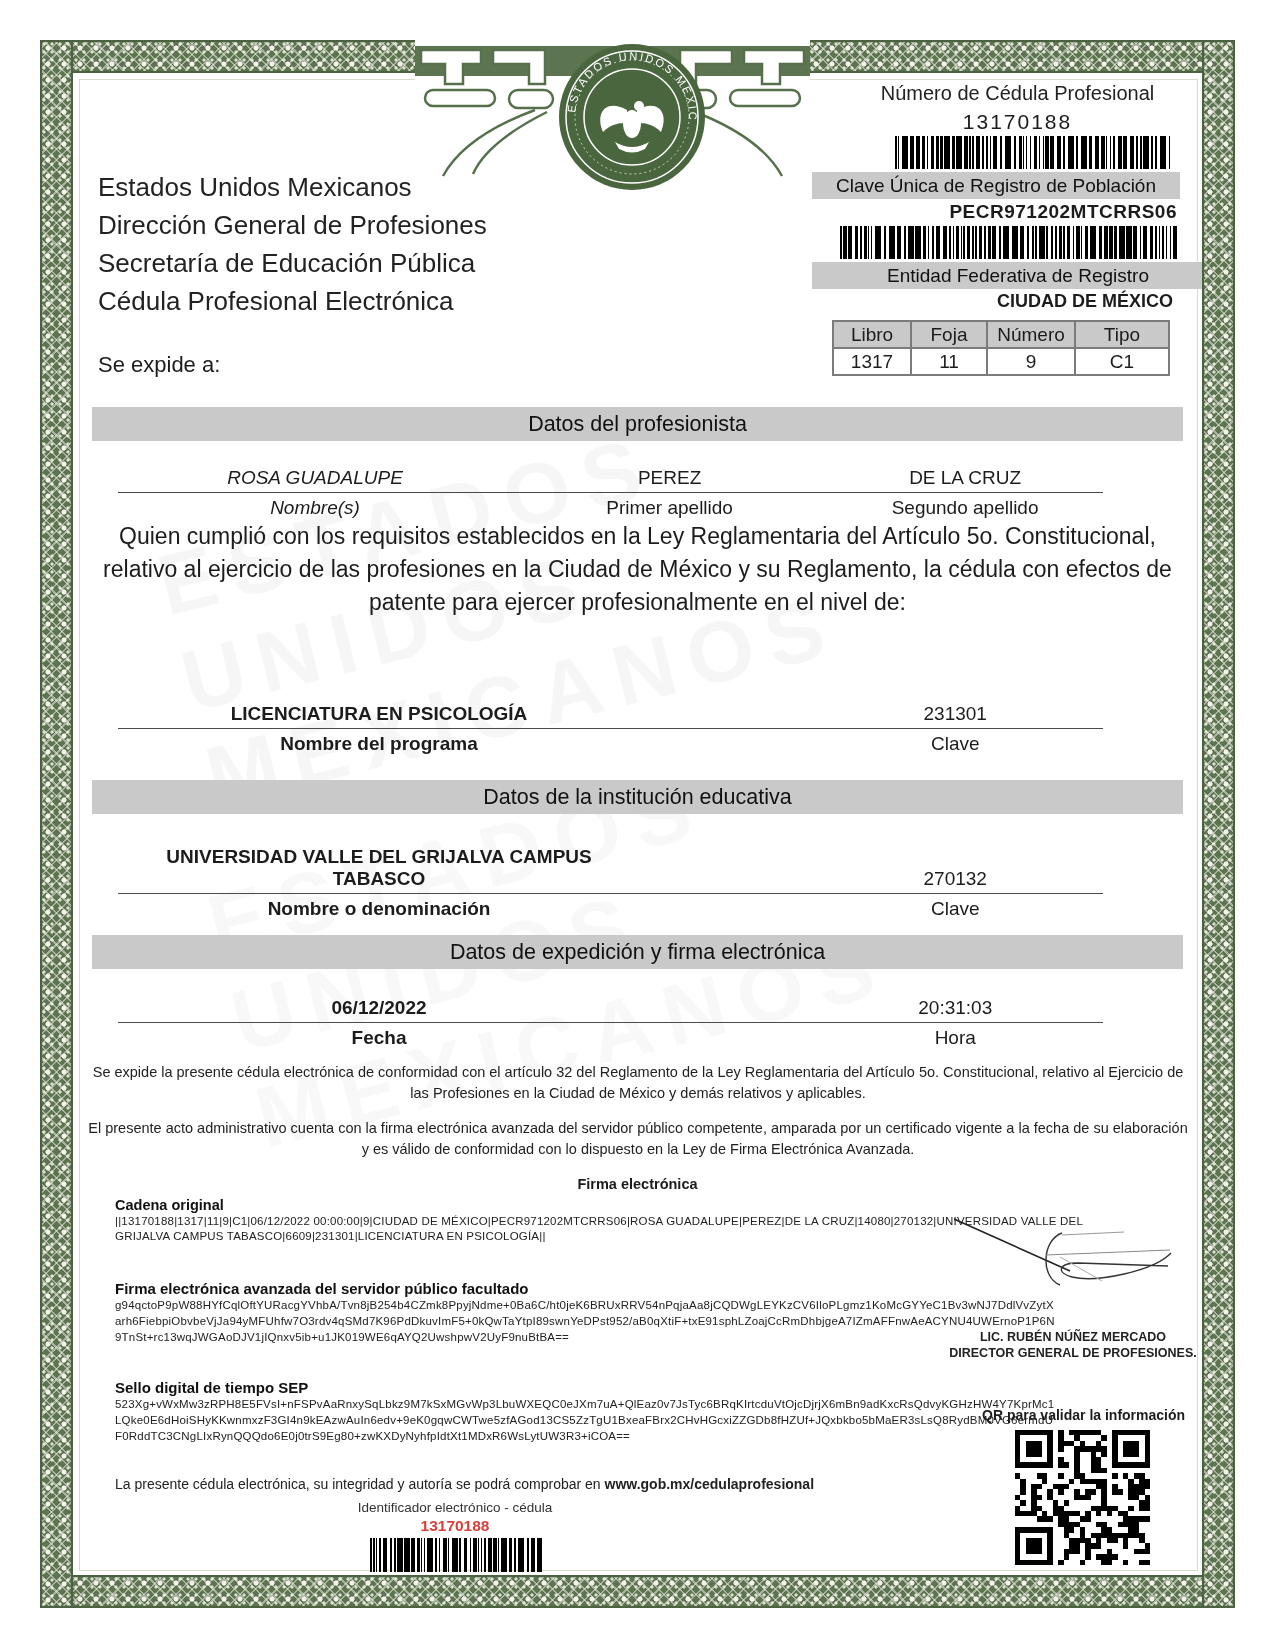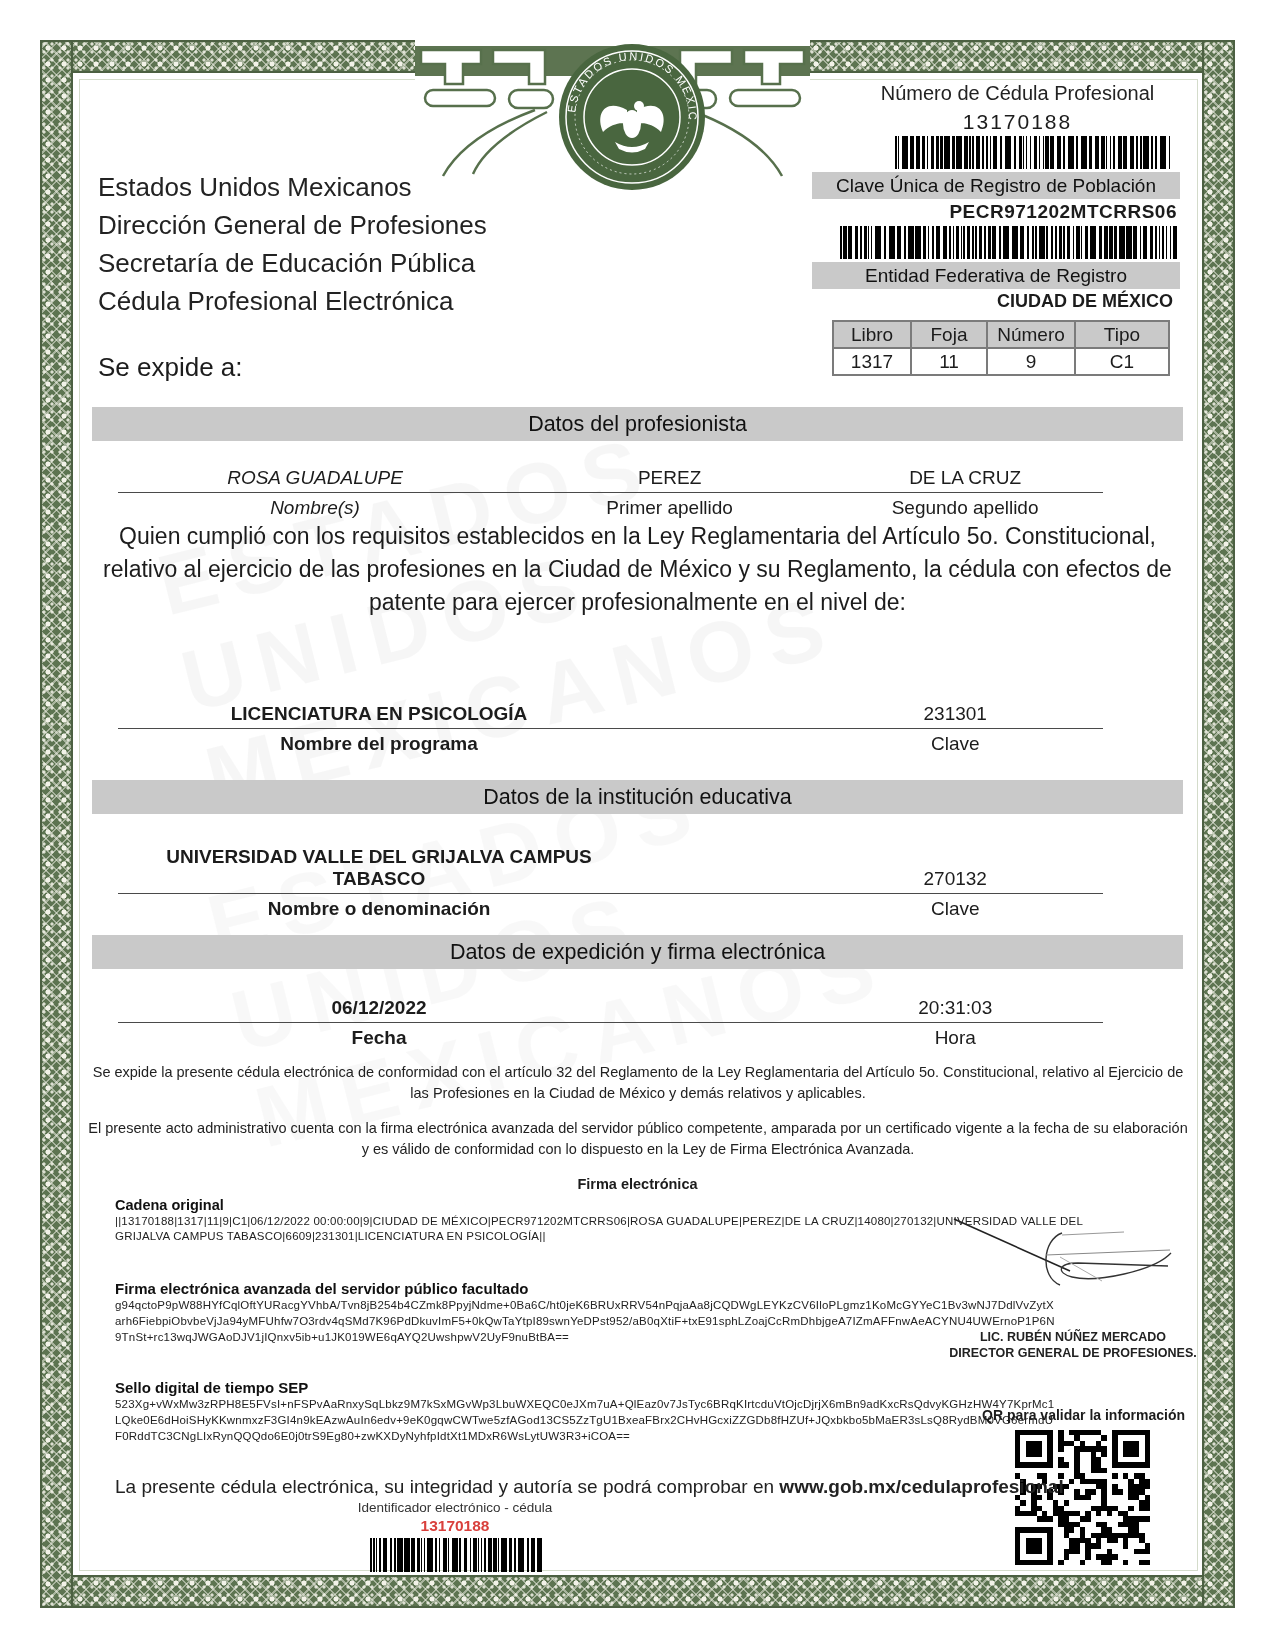--- a/index.html
+++ b/index.html
@@ -21,28 +21,28 @@
   .bf-left{left:40px;top:40px;width:33px;height:1568px;}
   .bf-right{left:1202px;top:40px;width:33px;height:1568px;}
   .hairline{left:79px;top:79px;width:1117px;height:1490px;border:1px solid #d4dccb;}
 
   .watermark{left:170px;top:420px;width:950px;font-size:86px;color:#6b6b6b;opacity:.05;
              transform:rotate(-14deg);letter-spacing:14px;font-weight:bold;}
   .watermark2{left:220px;top:760px;width:950px;font-size:86px;color:#6b6b6b;opacity:.04;
              transform:rotate(-14deg);letter-spacing:14px;font-weight:bold;}
 
   .org{left:98px;top:168px;font-size:26px;line-height:38px;color:#222;}
-  .se-expide{left:98px;top:352px;font-size:26px;}
+  .se-expide{left:98px;top:352px;font-size:22px;}
 
   .num-label{left:860px;top:82px;width:315px;text-align:center;font-size:20px;color:#222;}
   .num-value{left:860px;top:110px;width:315px;text-align:center;font-size:21px;letter-spacing:2px;}
   .gray-band{background:#c9c9c9;color:#111;text-align:center;}
   .band-curp{left:812px;top:172px;width:368px;height:27px;line-height:27px;font-size:19px;}
   .curp-val{left:812px;top:201px;width:365px;text-align:right;font-size:19px;font-weight:bold;letter-spacing:.5px;}
-  .band-ent{left:812px;top:262px;width:368px;height:27px;line-height:27px;font-size:19px;}
+  .band-ent{left:812px;top:262px;width:368px;height:27px;line-height:27px;font-size:19px;padding-left:22px;}
   .ent-val{left:812px;top:291px;width:361px;text-align:right;font-size:18px;font-weight:bold;}
 
   table.registry{position:absolute;left:832px;top:320px;width:336px;border-collapse:collapse;
                  font-size:19px;table-layout:fixed;padding-left:29px;}
   table.registry th,table.registry td{border:2px solid #7b7b7b;height:25px;padding:0;text-align:center;font-weight:normal;}
   table.registry th{background:#c9c9c9;}
 
   .section-band{left:92px;width:1091px;height:34px;line-height:34px;font-size:21.5px;}
   .sec1{top:407px;} .sec2{top:780px;} .sec3{top:935px;}
 
@@ -70,21 +70,21 @@
   .firma-lines{left:115px;top:1297px;width:1000px;}
   .sello-label{left:115px;top:1379px;}
   .sello-lines{left:115px;top:1396px;width:1000px;}
 
   .sig-svg{left:950px;top:1215px;width:225px;height:85px;}
   .official{left:933px;top:1329px;width:280px;text-align:center;font-size:12.5px;font-weight:bold;
             line-height:16px;white-space:nowrap;color:#222;}
   .qr-label{left:982px;top:1407px;width:200px;text-align:center;font-size:14px;font-weight:bold;white-space:nowrap;}
   .qr{left:1015px;top:1430px;width:135px;height:135px;}
 
-  .verify{left:115px;top:1476px;width:680px;text-align:right;font-size:19px;white-space:nowrap;color:#222;}
+  .verify{left:115px;top:1476px;width:680px;text-align:right;font-size:14px;white-space:nowrap;color:#222;}
   .verify b{font-weight:bold;}
   .ident-label{left:115px;top:1500px;width:680px;text-align:center;font-size:13.5px;color:#333;}
   .ident-red{left:115px;top:1517px;width:680px;text-align:center;font-size:15.5px;font-weight:bold;color:#d9403c;}
 
   .barcode{display:flex;align-items:stretch;overflow:hidden;}
   .barcode i{display:block;height:100%;background:#000;flex:none;}
   .barcode i.g{background:transparent;}
   .bc1{left:895px;top:136px;width:278px;height:33px;}
   .bc2{left:840px;top:226px;width:337px;height:33px;}
   .bc3{left:370px;top:1538px;width:172px;height:34px;}

